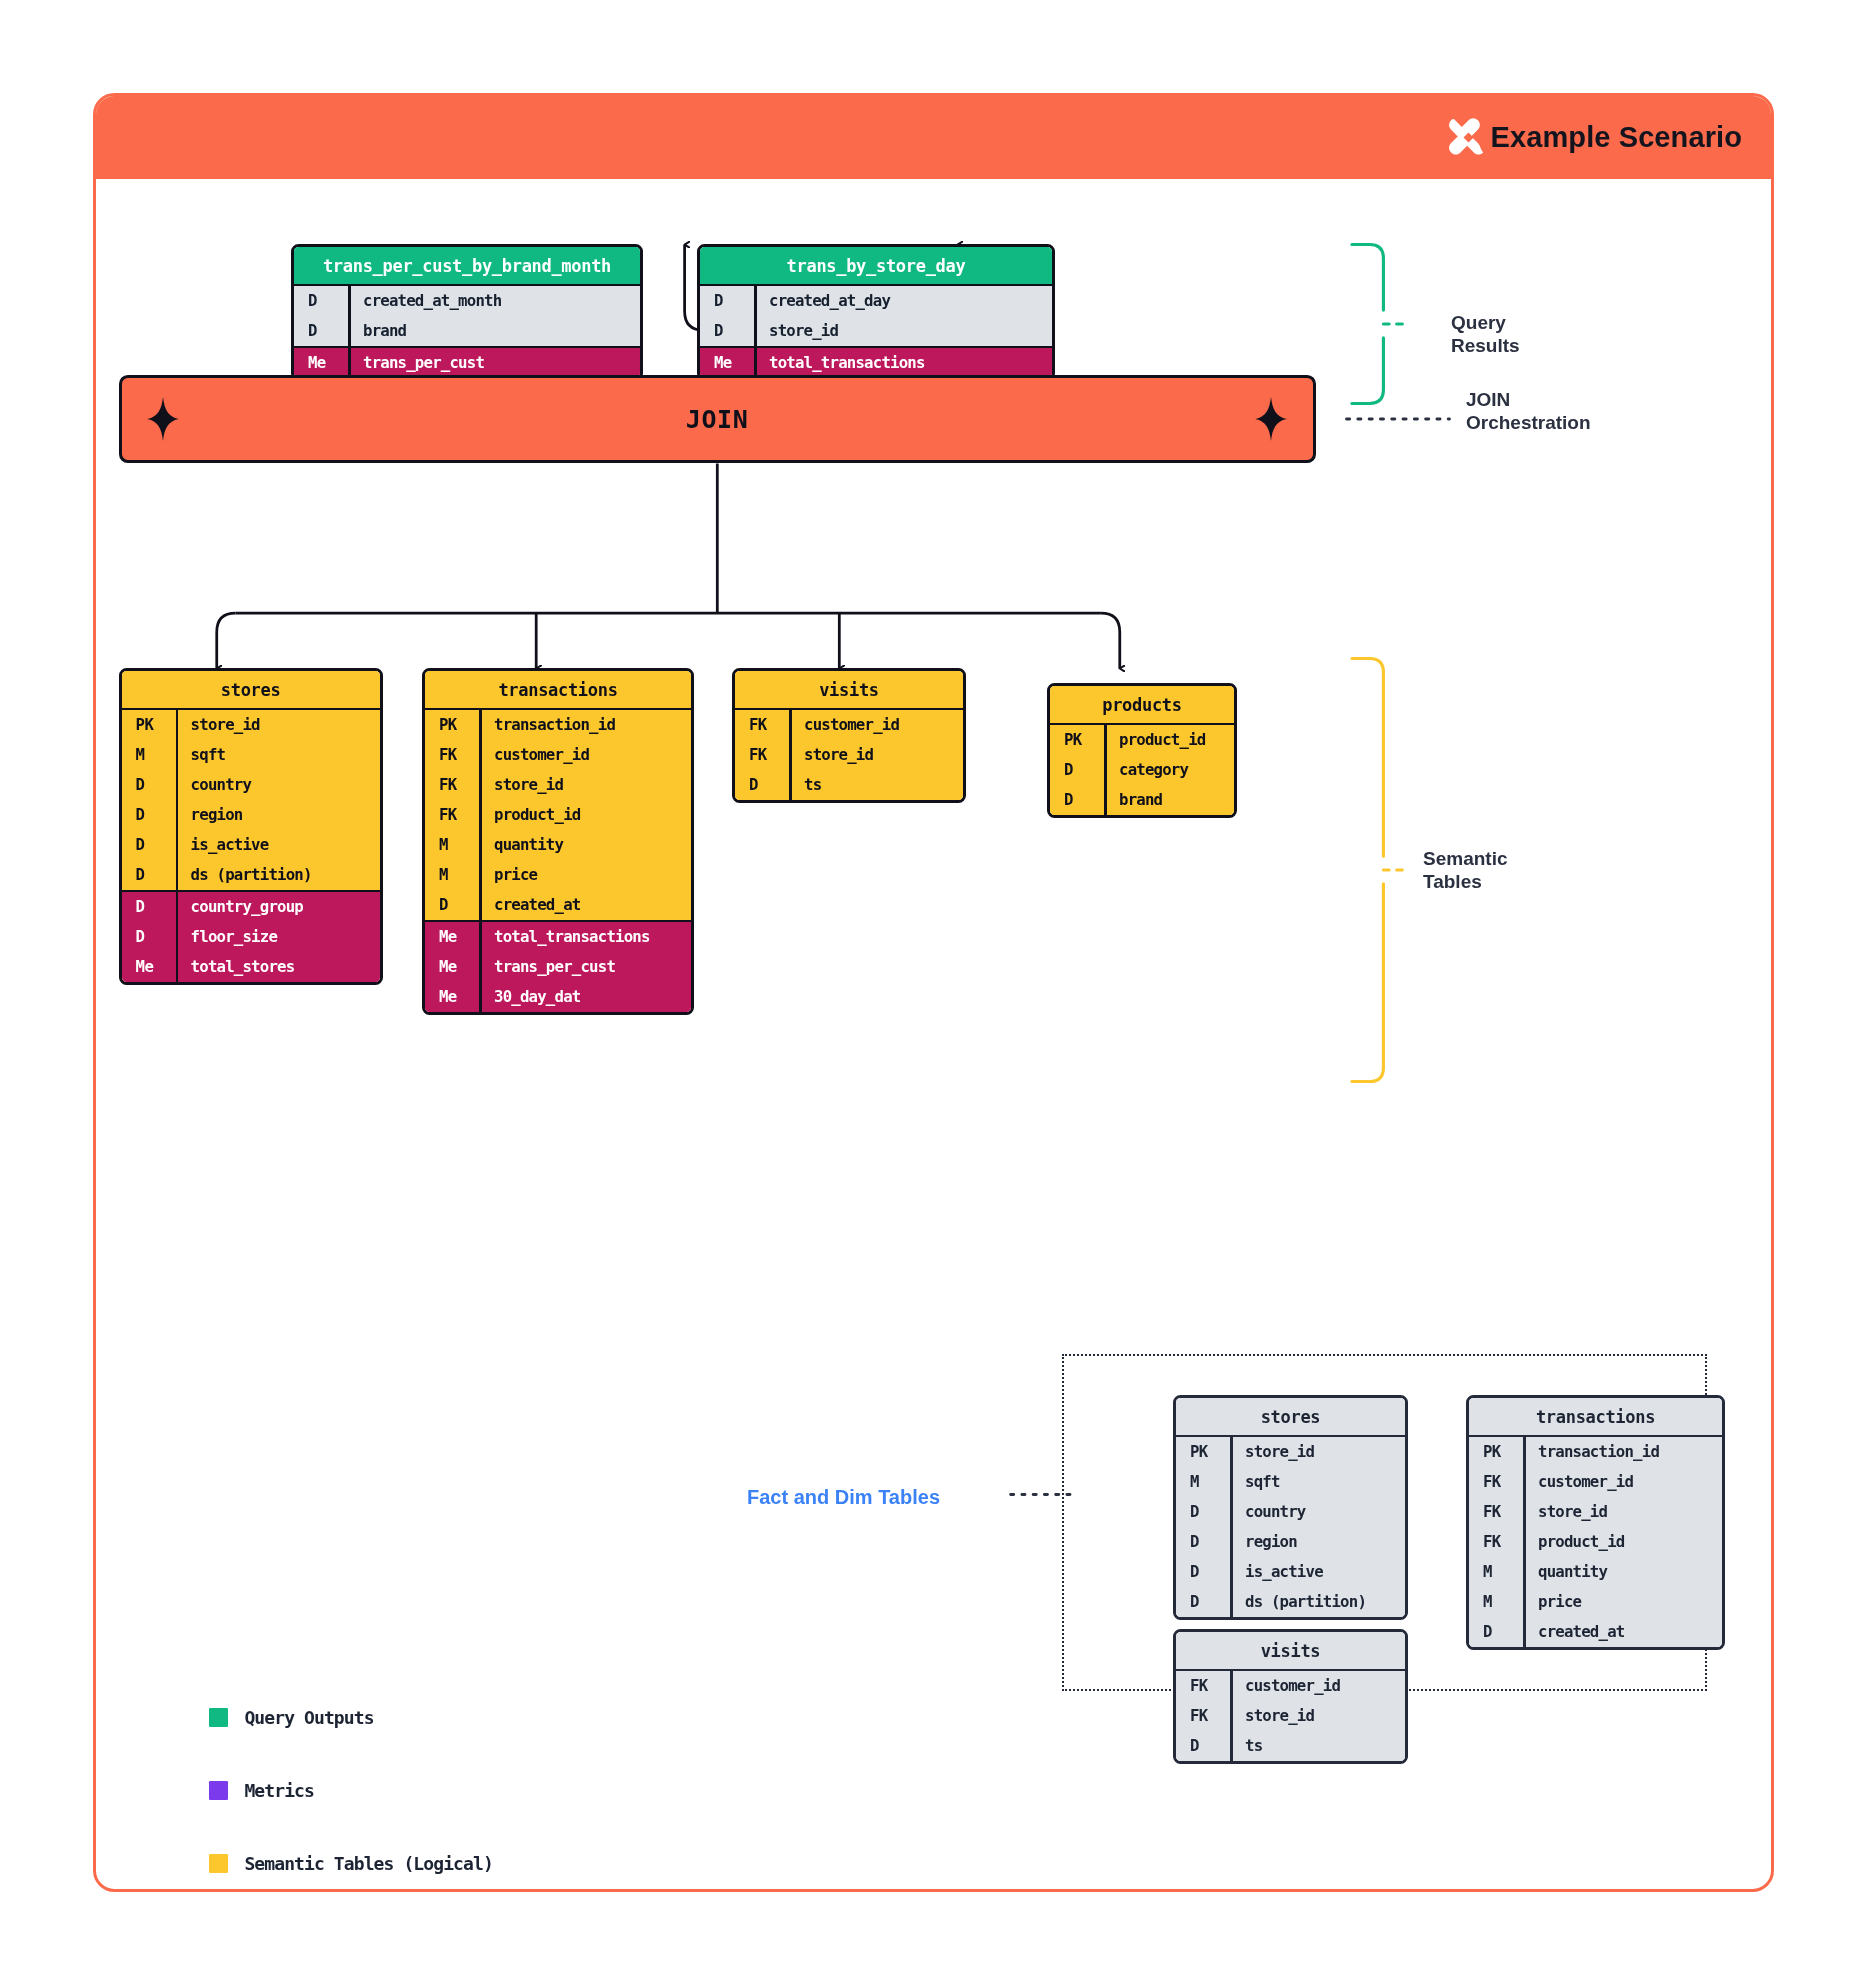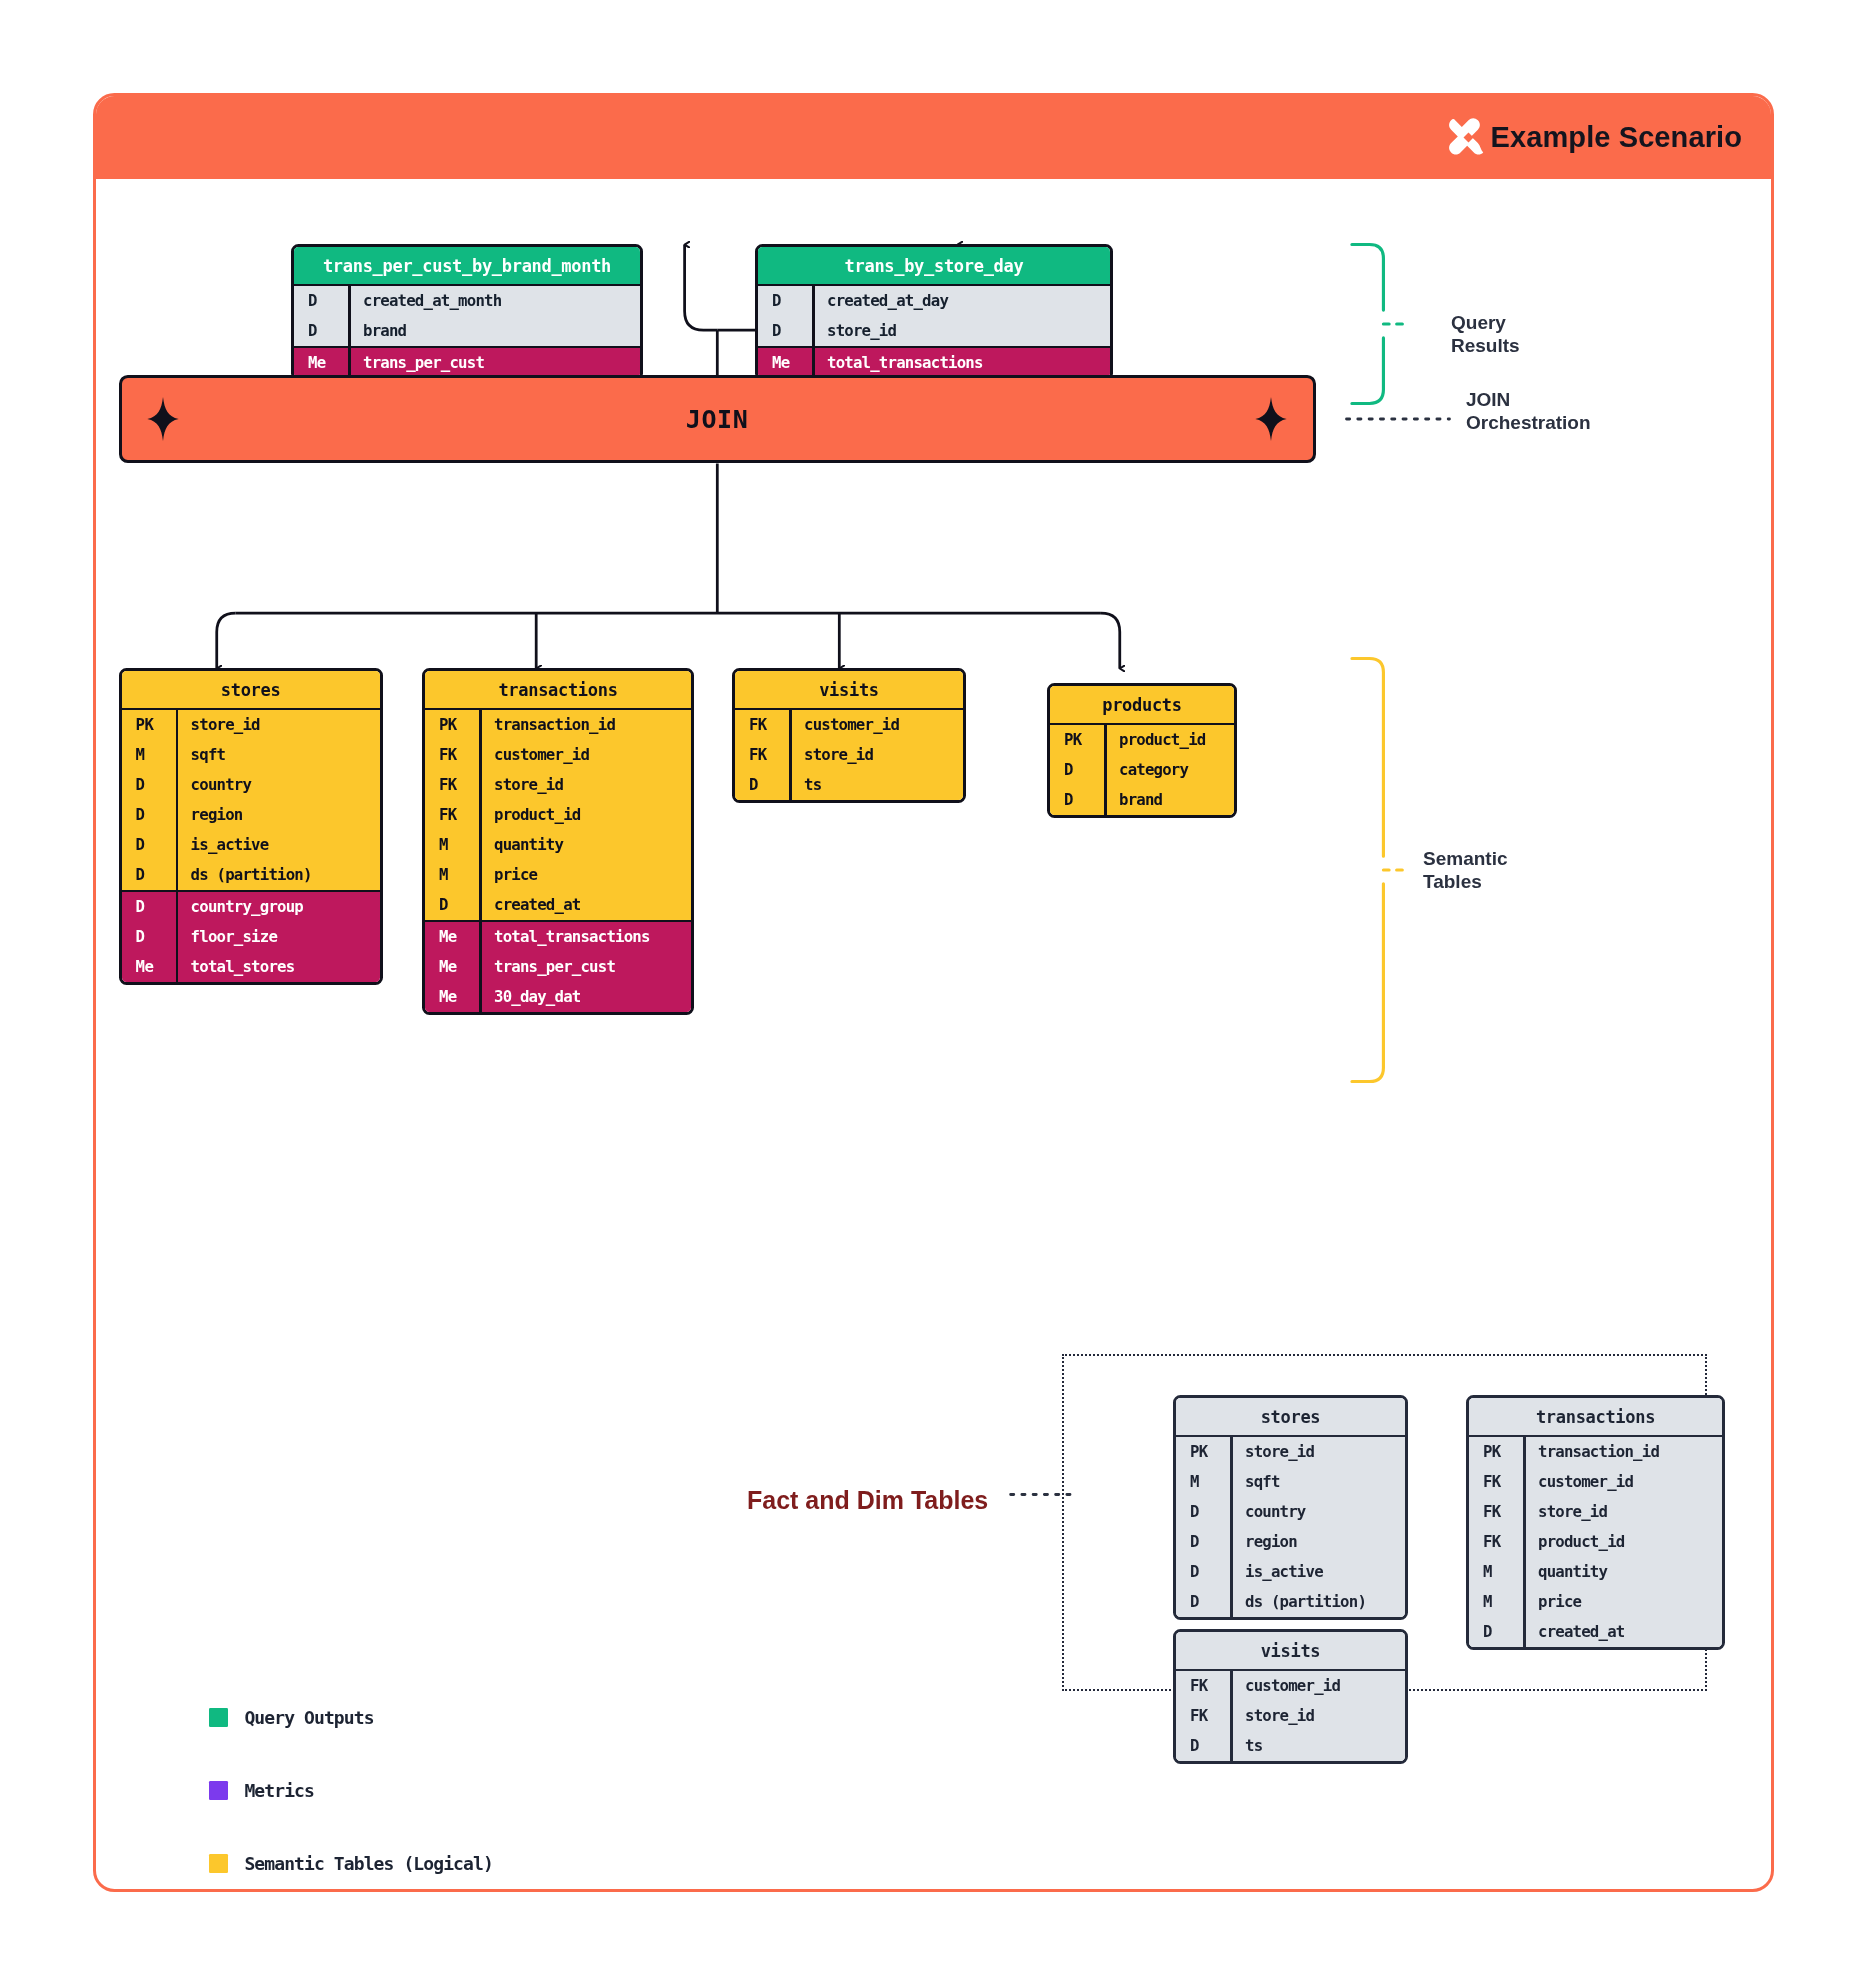--- a/index.html
+++ b/index.html
@@ -84,21 +84,21 @@
     font-size:19px;font-weight:700;color:#2b3140;line-height:1.22;
     font-family:"Liberation Sans", sans-serif;
   }
 
   
   #dimbox{
     position:absolute;left:966px;top:1175px;width:645px;height:337px;
     border:2.5px dotted #23293a;box-sizing:border-box;
   }
   #dimlabel{position:absolute;left:651px;top:1307px;}
-  #dimlabel .txt{font-size:25px;font-weight:700;color:#7f1d1d;}
+  #dimlabel .txt{font-size:20px;font-weight:700;color:#3b82f6;}
 
   
   #legend{position:absolute;left:113px;top:1482px;}
   .lgrow{display:flex;align-items:center;height:33px;margin-top:40px;}
   .sw{width:19px;height:19px;margin-right:16.4px;border-radius:1.3px;}
   .lgtxt{
     font-family:"DejaVu Sans Mono", monospace;font-size:18px;font-weight:700;
     color:#1d2433;letter-spacing:-0.9px;white-space:nowrap;
   }
 </style>
@@ -157,21 +157,21 @@
         </div>
         <div class="sect purple-body colsplit">
           <div class="row">
             <div class="k">Me</div>
             <div class="v">trans_per_cust</div>
           </div>
         </div>
       </div>
     </div>
 
-    <div class="node" style="left:659px;top:65px;width:358px;">
+    <div class="node" style="left:601px;top:65px;width:358px;">
       <div class="tbl">
         <div class="cap green-cap">trans_by_store_day</div>
         <div class="sect grey-body colsplit">
           <div class="row">
             <div class="k">D</div>
             <div class="v">created_at_day</div>
           </div>
           <div class="row">
             <div class="k">D</div>
             <div class="v">store_id</div>

